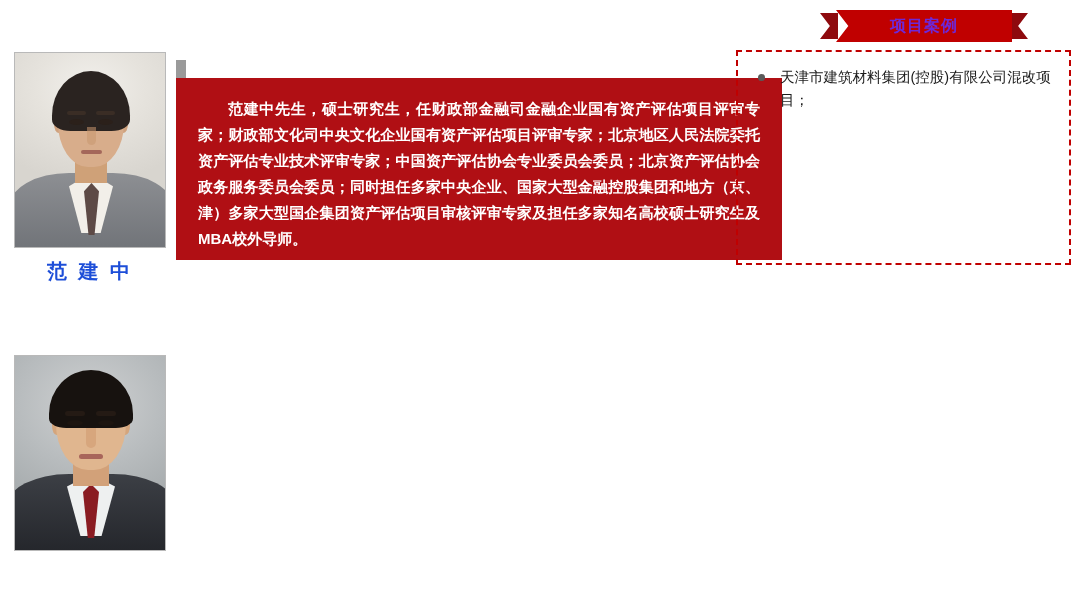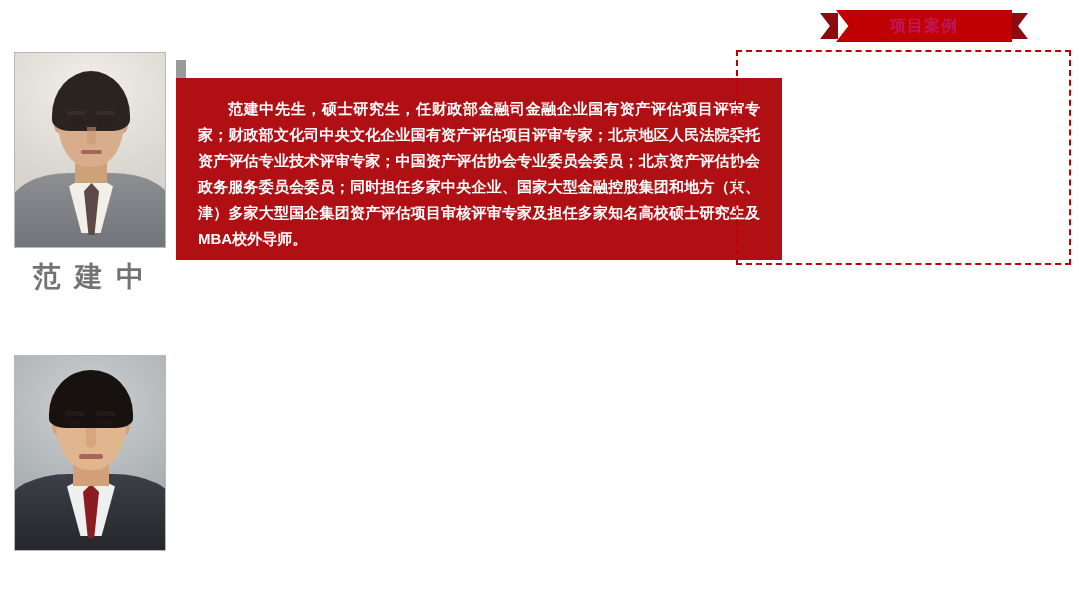--- a/index.html
+++ b/index.html
@@ -193,23 +193,23 @@
     width: 16px; height: 54px;
     background: #8a1c22;
     clip-path: polygon(50% 0, 100% 15%, 70% 100%, 30% 100%, 0 15%);
   }
 
   .photo-name {
     position: absolute;
     left: 14px;
     width: 152px;
     text-align: center;
-    font-size: 28px;
+    font-size: 20px;
     font-weight: bold;
-    color: #737373;
+    color: #1d4ed8;
     letter-spacing: 3px;
   }
   .profile-1 .photo-name { top: 258px; }
 
   
   .bio-block {
     position: absolute;
     left: 176px;
     background: #b00f14;
     box-sizing: border-box;
@@ -253,21 +253,21 @@
   .banner-tail-l, .banner-tail-r {
     position: absolute;
     top: 3px;
     width: 18px; height: 26px;
     background: #8e0a0e;
   }
   .banner-tail-l { left: -16px; clip-path: polygon(0 0, 100% 0, 100% 100%, 0 100%, 55% 50%); }
   .banner-tail-r { right: -16px; clip-path: polygon(0 0, 100% 0, 45% 50%, 100% 100%, 0 100%); }
   .banner-text {
     position: relative;
-    color: #be185d;
+    color: #6d28d9;
     font-size: 16px;
     font-weight: bold;
     letter-spacing: 1px;
   }
 
   
   .case-box {
     position: absolute;
     border: 2px dashed #c00000;
     box-sizing: border-box;
@@ -326,20 +326,24 @@
 
   <div class="photo-name">范 建 中</div>
 
   <div class="bio-shadow"></div>
   <div class="bio-block">
     <p class="bio-text">范建中先生，硕士研究生，任财政部金融司金融企业国有资产评估项目评审专家；财政部文化司中央文化企业国有资产评估项目评审专家；北京地区人民法院委托资产评估专业技术评审专家；中国资产评估协会专业委员会委员；北京资产评估协会政务服务委员会委员；同时担任多家中央企业、国家大型金融控股集团和地方（京、津）多家大型国企集团资产评估项目审核评审专家及担任多家知名高校硕士研究生及MBA校外导师。</p>
   </div>
 
   <div class="case-box">
     <ul class="case-list">
+      <li class="case-item">
+        <span class="bullet"></span>
+        <span>天津市建筑材料集团(控股)有限公司混改项目；</span>
+      </li>
     </ul>
   </div>
 
   <div class="banner">
     <div class="banner-tail-l"></div>
     <div class="banner-tail-r"></div>
     <div class="banner-shape"></div>
     <span class="banner-text">项目案例</span>
   </div>
 

